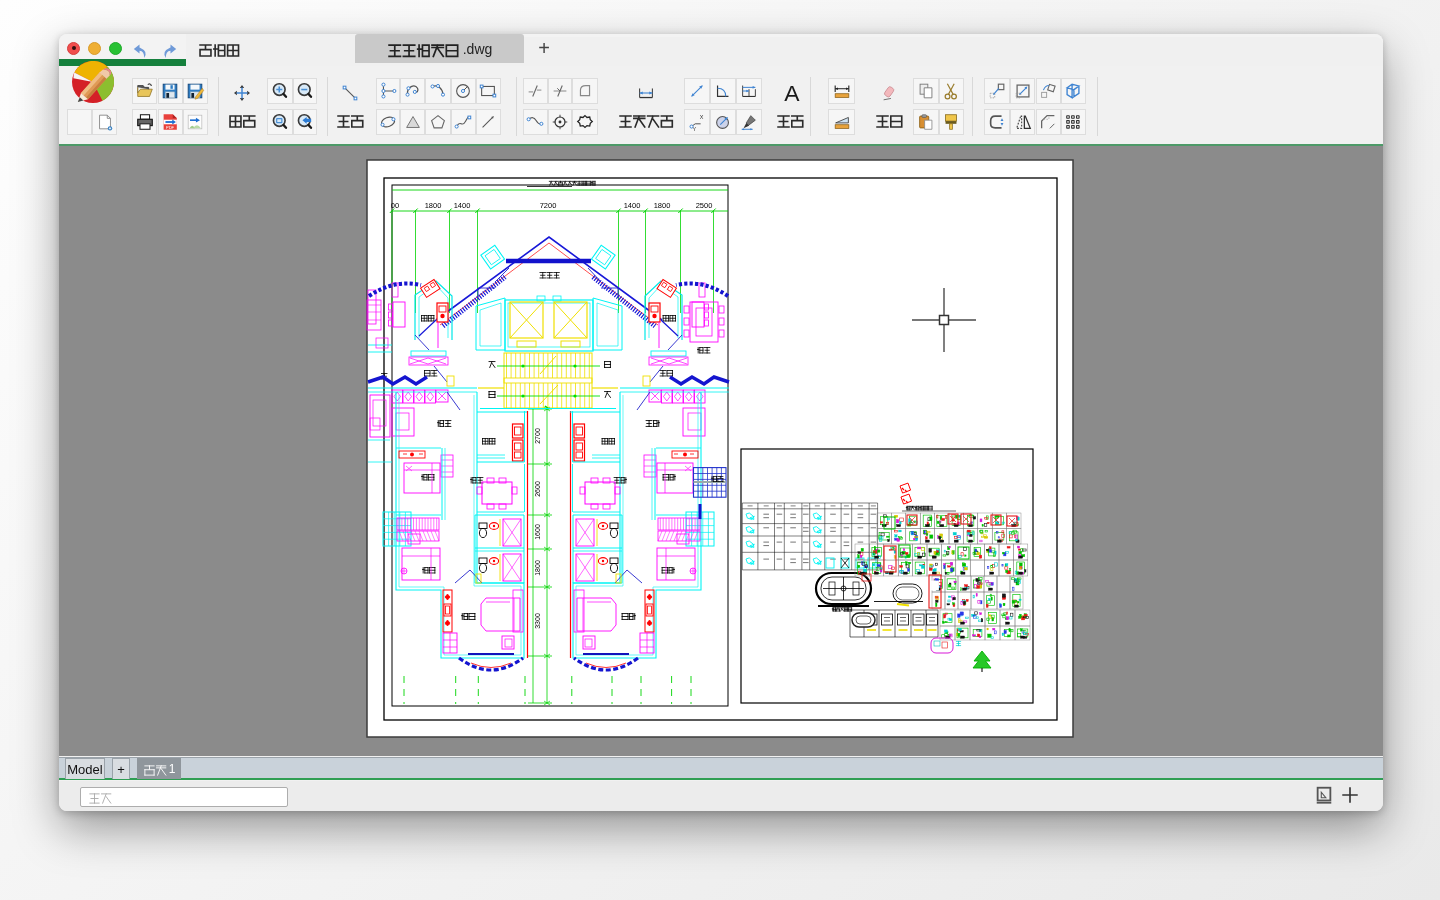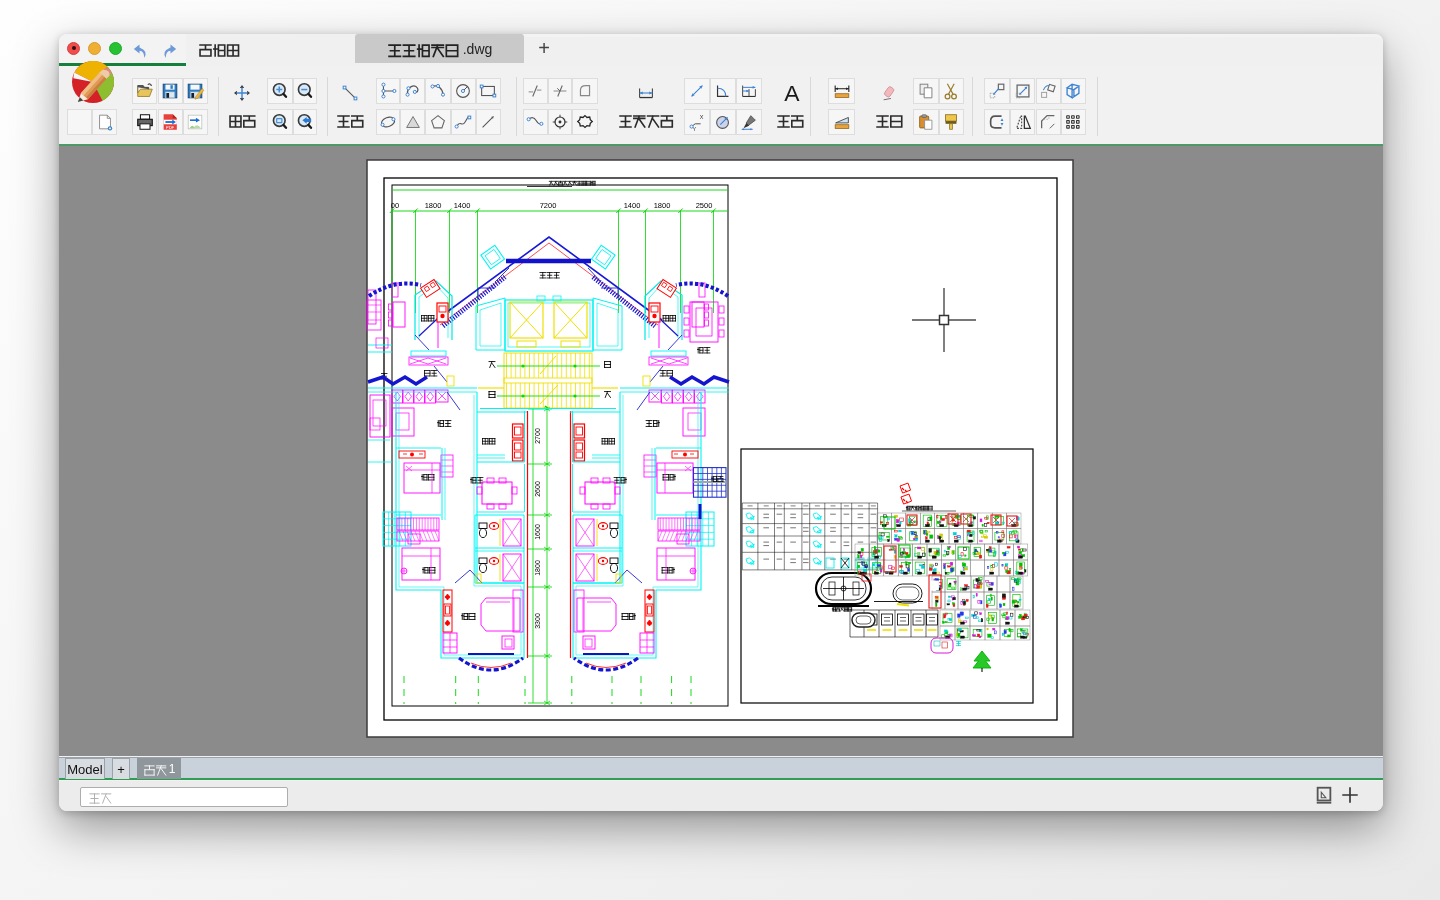--- a/index.html
+++ b/index.html
@@ -1,20 +1,20 @@
 <!DOCTYPE html>
 <html><head><meta charset="utf-8">
 <style>
 * { margin:0; padding:0; box-sizing:border-box; }
 html,body { width:1440px; height:900px; overflow:hidden; font-family:"Liberation Sans",sans-serif; }
 body { background:linear-gradient(140deg,#fefefe 0%,#f4f4f4 45%,#e9e9e9 100%); }
 .window { position:absolute; left:59px; top:34px; width:1324px; height:777px; border-radius:8px;
   background:#f1f1f1; box-shadow:0 18px 45px rgba(0,0,0,0.38), 0 2px 8px rgba(0,0,0,0.22); }
 .titlebar { position:absolute; left:0; top:0; width:100%; height:32px; background:#f3f3f3;
-  border-radius:8px 8px 0 0; border-bottom:3px solid #15803d; }
+  border-radius:8px 8px 0 0; border-bottom:7px solid #15803d; }
 .light { position:absolute; top:7.5px; width:13px; height:13px; border-radius:50%; }
 .tabzone { position:absolute; left:127px; top:3px; height:29px; right:0; background:#f0f0f0; border-radius:0 8px 0 0; }
 .tab { position:absolute; top:0; height:29px; line-height:29px; font-size:15px; color:#333; text-align:center; }
 .undo { position:absolute; top:10px; }
 .toolbar { position:absolute; left:0; top:32px; width:100%; height:80px; background:#f1f1f1; border-bottom:2px solid #4d9a68; }
 .tc { position:absolute; background:#f6f6f6; border:1px solid #ddd; display:flex; align-items:center; justify-content:center; }
 .tsep { position:absolute; top:11px; height:59px; width:1px; background:#d8d8d8; }
 .bigicon { position:absolute; width:22px; height:22px; }
 .tlabel { position:absolute; font-size:14px; color:#1a1a1a; text-align:center; letter-spacing:0.5px; }
 .canvas { position:absolute; left:0; top:112px; width:1324px; height:610px; background:#8b8b8b; }

